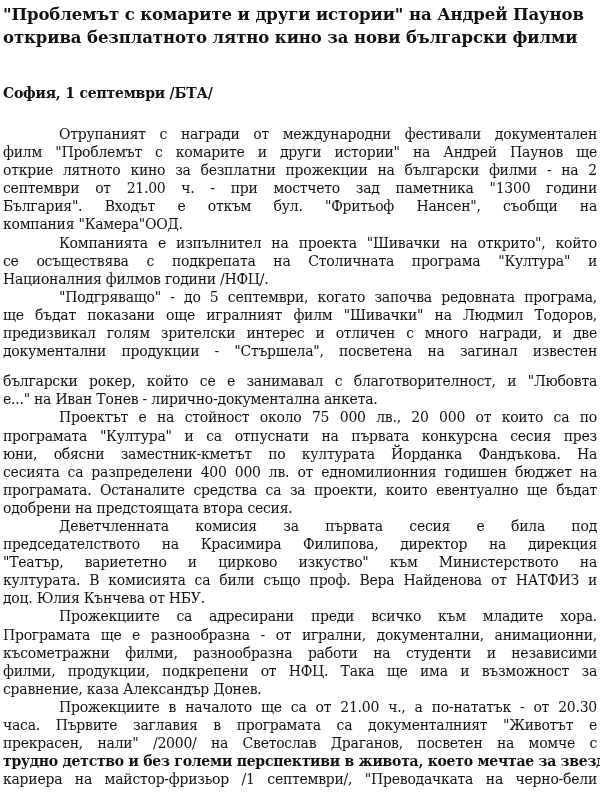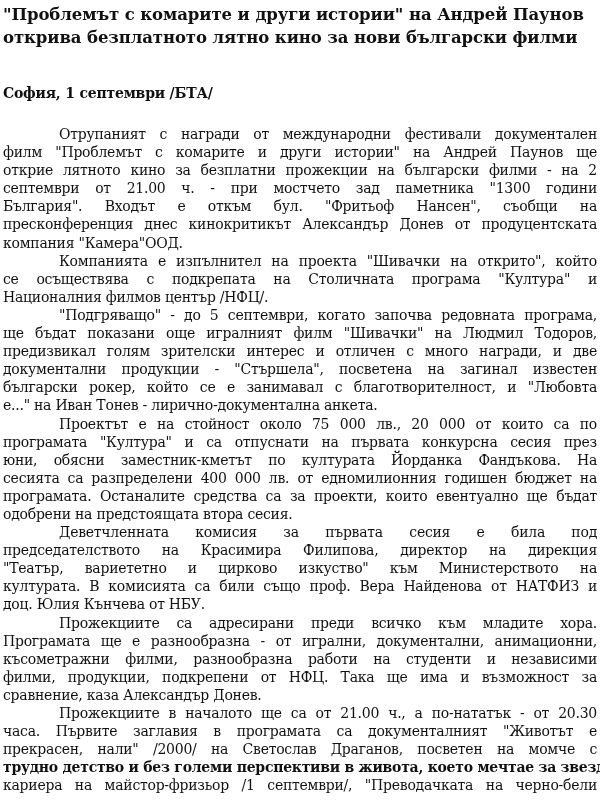--- a/index.html
+++ b/index.html
@@ -25,34 +25,33 @@
 
   <div class="dateline">София, 1 септември /БТА/</div>
 
   <div class="body">
     <div class="para" style="text-indent:0">
       <span class="line first" style="white-space: nowrap;">Отрупаният с награди от международни фестивали документален</span>
       <span class="line" style="white-space: nowrap;">филм "Проблемът с комарите и други истории" на Андрей Паунов ще</span>
       <span class="line" style="white-space: nowrap;">открие лятното кино за безплатни прожекции на български филми - на 2</span>
       <span class="line" style="white-space: nowrap;">септември от 21.00 ч. - при  мостчето зад паметника "1300 години</span>
       <span class="line" style="white-space: nowrap;">България". Входът е откъм бул. "Фритьоф Нансен", съобщи на</span>
-      <span class="line" style="white-space: nowrap;">пресконференция днес кинокритикът Александър Донев от продуцентската</span>
       <span class="line last" style="white-space: nowrap;">компания "Камера"ООД.</span>
     </div>
     <div class="para" style="text-indent:0">
       <span class="line first" style="white-space: nowrap;">Компанията е изпълнител на проекта "Шивачки на открито", който</span>
       <span class="line" style="white-space: nowrap;">се осъществява с подкрепата на Столичната програма "Култура" и</span>
-      <span class="line last" style="white-space: nowrap;">Националния филмов център /НФЦ/.</span>
+      <span class="line last" style="white-space: nowrap;">Националния филмов години /НФЦ/.</span>
     </div>
     <div class="para" style="text-indent:0">
       <span class="line first" style="white-space: nowrap;">"Подгряващо" - до 5 септември, когато започва редовната програма,</span>
       <span class="line" style="white-space: nowrap;">ще бъдат показани още игралният филм "Шивачки" на Людмил Тодоров,</span>
       <span class="line" style="white-space: nowrap;">предизвикал голям зрителски интерес и отличен с много награди, и две</span>
       <span class="line" style="white-space: nowrap;">документални продукции - "Стършела", посветена на загинал известен</span>
-      <span class="line" style="white-space: nowrap;">български рокер, който се е занимавал с благотворителност, и "Любовта</span>
+      <span class="line" style="white-space: nowrap; margin-top: 12px;">български рокер, който се е занимавал с благотворителност, и "Любовта</span>
       <span class="line last" style="white-space: nowrap;">е..." на Иван Тонев - лирично-документална анкета.</span>
     </div>
     <div class="para" style="text-indent:0">
       <span class="line first" style="white-space: nowrap;">Проектът е на стойност около 75 000 лв., 20 000 от които са по</span>
       <span class="line" style="white-space: nowrap;">програмата "Култура" и са отпуснати на първата конкурсна сесия през</span>
       <span class="line" style="white-space: nowrap;">юни, обясни заместник-кметът по културата Йорданка Фандъкова. На</span>
       <span class="line" style="white-space: nowrap;">сесията са разпределени 400 000 лв. от едномилионния годишен бюджет на</span>
       <span class="line" style="white-space: nowrap;">програмата. Останалите средства са за проекти, които евентуално ще бъдат</span>
       <span class="line last" style="white-space: nowrap;">одобрени на предстоящата втора сесия.</span>
     </div>

